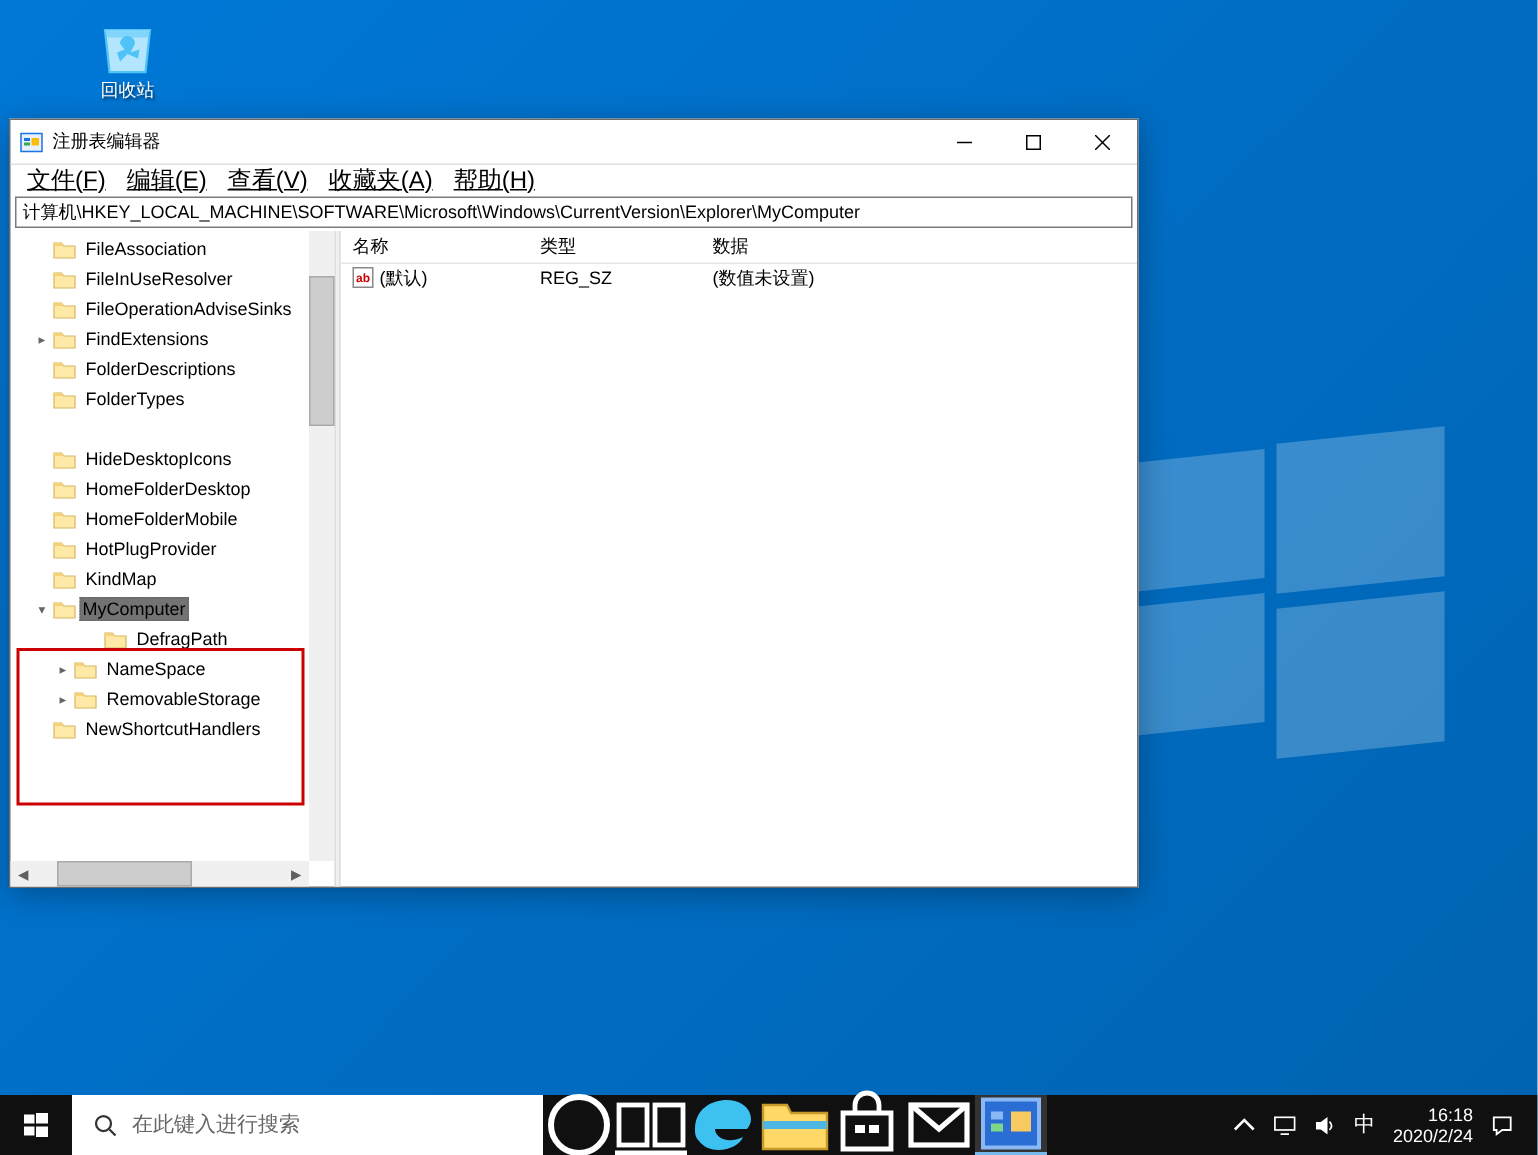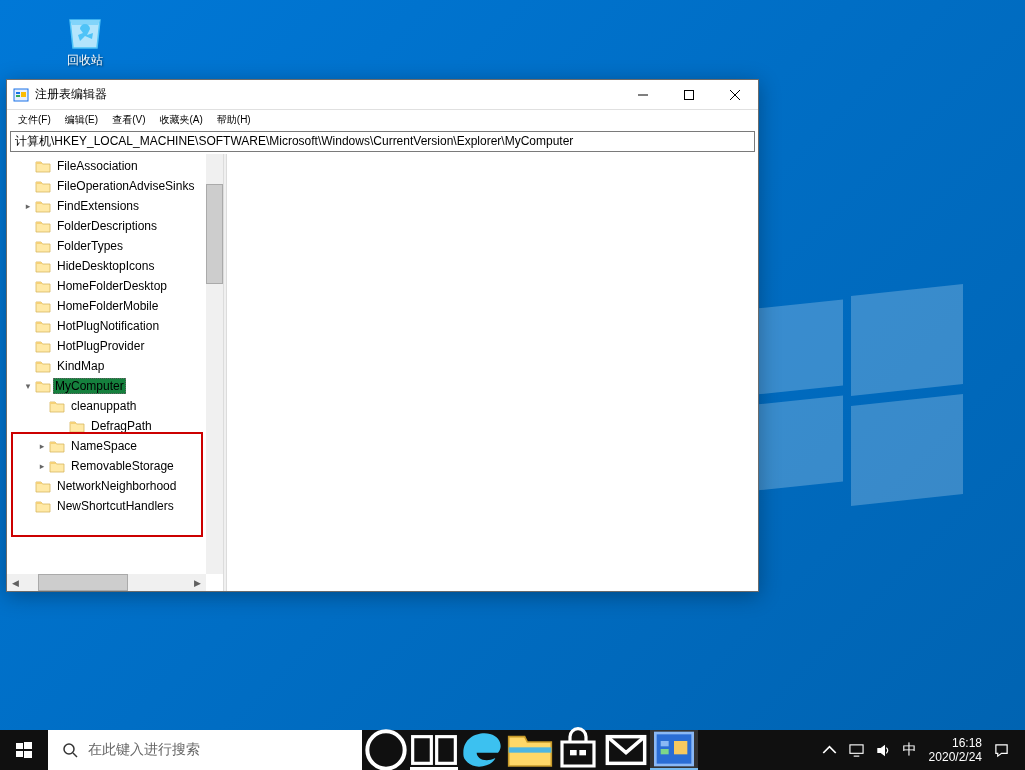--- a/index.html
+++ b/index.html
@@ -79,21 +79,22 @@
   justify-content: center;
   cursor: pointer;
 }
 .win-ctrl svg { width: 10px; height: 10px; stroke: #000; stroke-width: 1; fill: none; }
 
 .menubar {
   height: 20px;
   display: flex;
   align-items: center;
   padding: 0 4px;
-  font-size: 10px;
+  font-size: 16px;
+  text-decoration: underline;
 }
 .menubar .menu-item { padding: 0 7px; cursor: pointer; }
 
 .addressbar {
   height: 21px;
   border: 1px solid #7a7a7a;
   margin: 1px 3px 2px 3px;
   font-size: 12px;
   padding: 1px 4px;
   line-height: 17px;
@@ -143,21 +144,21 @@
   color: #666;
   font-size: 9px;
 }
 .tree-item .folder-icon {
   width: 16px;
   height: 14px;
   margin-right: 4px;
   flex-shrink: 0;
 }
 .tree-item.selected .lbl {
-  background: #15803d;
+  background: #737373;
   border: 1px dotted #666;
   padding: 0 1px;
   margin-left: -2px;
 }
 .tree-item .lbl { padding: 0 2px; }
 .highlight-box {
   position: absolute;
   border: 2px solid #c00;
   pointer-events: none;
 }
@@ -384,20 +385,27 @@
                 <path d="M1 3 L6 3 L7.5 5 L15 5 L15 13 L1 13 Z" fill="#ffe9a6" stroke="#d7b65f" stroke-width="0.8"></path>
                 <path d="M1 3 L6 3 L7.5 5 L1 5 Z" fill="#f5d178"></path>
               </svg></span>
             <span class="lbl">FileAssociation</span>
           </div>
           <div class="tree-item" style="padding-left: 24px;">
             <span class="folder-icon"><svg viewBox="0 0 16 14">
                 <path d="M1 3 L6 3 L7.5 5 L15 5 L15 13 L1 13 Z" fill="#ffe9a6" stroke="#d7b65f" stroke-width="0.8"></path>
                 <path d="M1 3 L6 3 L7.5 5 L1 5 Z" fill="#f5d178"></path>
               </svg></span>
+            <span class="lbl">FileInUseResolver</span>
+          </div>
+          <div class="tree-item" style="padding-left: 24px;">
+            <span class="folder-icon"><svg viewBox="0 0 16 14">
+                <path d="M1 3 L6 3 L7.5 5 L15 5 L15 13 L1 13 Z" fill="#ffe9a6" stroke="#d7b65f" stroke-width="0.8"></path>
+                <path d="M1 3 L6 3 L7.5 5 L1 5 Z" fill="#f5d178"></path>
+              </svg></span>
             <span class="lbl">FileOperationAdviseSinks</span>
           </div>
           <div class="tree-item" style="padding-left: 10px;">
             <span class="expander">▸</span>
             <span class="folder-icon"><svg viewBox="0 0 16 14">
                 <path d="M1 3 L6 3 L7.5 5 L15 5 L15 13 L1 13 Z" fill="#ffe9a6" stroke="#d7b65f" stroke-width="0.8"></path>
                 <path d="M1 3 L6 3 L7.5 5 L1 5 Z" fill="#f5d178"></path>
               </svg></span>
             <span class="lbl">FindExtensions</span>
           </div>
@@ -408,47 +416,40 @@
               </svg></span>
             <span class="lbl">FolderDescriptions</span>
           </div>
           <div class="tree-item" style="padding-left: 24px;">
             <span class="folder-icon"><svg viewBox="0 0 16 14">
                 <path d="M1 3 L6 3 L7.5 5 L15 5 L15 13 L1 13 Z" fill="#ffe9a6" stroke="#d7b65f" stroke-width="0.8"></path>
                 <path d="M1 3 L6 3 L7.5 5 L1 5 Z" fill="#f5d178"></path>
               </svg></span>
             <span class="lbl">FolderTypes</span>
           </div>
-          <div class="tree-item" style="padding-left: 24px;">
+          <div class="tree-item" style="padding-left: 24px; margin-top: 20px;">
             <span class="folder-icon"><svg viewBox="0 0 16 14">
                 <path d="M1 3 L6 3 L7.5 5 L15 5 L15 13 L1 13 Z" fill="#ffe9a6" stroke="#d7b65f" stroke-width="0.8"></path>
                 <path d="M1 3 L6 3 L7.5 5 L1 5 Z" fill="#f5d178"></path>
               </svg></span>
             <span class="lbl">HideDesktopIcons</span>
           </div>
           <div class="tree-item" style="padding-left: 24px;">
             <span class="folder-icon"><svg viewBox="0 0 16 14">
                 <path d="M1 3 L6 3 L7.5 5 L15 5 L15 13 L1 13 Z" fill="#ffe9a6" stroke="#d7b65f" stroke-width="0.8"></path>
                 <path d="M1 3 L6 3 L7.5 5 L1 5 Z" fill="#f5d178"></path>
               </svg></span>
             <span class="lbl">HomeFolderDesktop</span>
           </div>
           <div class="tree-item" style="padding-left: 24px;">
             <span class="folder-icon"><svg viewBox="0 0 16 14">
                 <path d="M1 3 L6 3 L7.5 5 L15 5 L15 13 L1 13 Z" fill="#ffe9a6" stroke="#d7b65f" stroke-width="0.8"></path>
                 <path d="M1 3 L6 3 L7.5 5 L1 5 Z" fill="#f5d178"></path>
               </svg></span>
             <span class="lbl">HomeFolderMobile</span>
-          </div>
-          <div class="tree-item" style="padding-left: 24px;">
-            <span class="folder-icon"><svg viewBox="0 0 16 14">
-                <path d="M1 3 L6 3 L7.5 5 L15 5 L15 13 L1 13 Z" fill="#ffe9a6" stroke="#d7b65f" stroke-width="0.8"></path>
-                <path d="M1 3 L6 3 L7.5 5 L1 5 Z" fill="#f5d178"></path>
-              </svg></span>
-            <span class="lbl">HotPlugNotification</span>
           </div>
           <div class="tree-item" style="padding-left: 24px;">
             <span class="folder-icon"><svg viewBox="0 0 16 14">
                 <path d="M1 3 L6 3 L7.5 5 L15 5 L15 13 L1 13 Z" fill="#ffe9a6" stroke="#d7b65f" stroke-width="0.8"></path>
                 <path d="M1 3 L6 3 L7.5 5 L1 5 Z" fill="#f5d178"></path>
               </svg></span>
             <span class="lbl">HotPlugProvider</span>
           </div>
           <div class="tree-item" style="padding-left: 24px;">
             <span class="folder-icon"><svg viewBox="0 0 16 14">
@@ -458,27 +459,20 @@
             <span class="lbl">KindMap</span>
           </div>
           <div class="tree-item selected" style="padding-left: 10px;">
             <span class="expander">▾</span>
             <span class="folder-icon"><svg viewBox="0 0 16 14">
                 <path d="M1 3 L6 3 L7.5 5 L15 5 L15 13 L1 13 Z" fill="#ffe9a6" stroke="#d7b65f" stroke-width="0.8"></path>
                 <path d="M1 3 L6 3 L7.5 5 L1 5 Z" fill="#f5d178"></path>
               </svg></span>
             <span class="lbl">MyComputer</span>
           </div>
-          <div class="tree-item" style="padding-left: 38px;">
-            <span class="folder-icon"><svg viewBox="0 0 16 14">
-                <path d="M1 3 L6 3 L7.5 5 L15 5 L15 13 L1 13 Z" fill="#ffe9a6" stroke="#d7b65f" stroke-width="0.8"></path>
-                <path d="M1 3 L6 3 L7.5 5 L1 5 Z" fill="#f5d178"></path>
-              </svg></span>
-            <span class="lbl">cleanuppath</span>
-          </div>
           <div class="tree-item" style="padding-left: 58px;">
             <span class="folder-icon"><svg viewBox="0 0 16 14">
                 <path d="M1 3 L6 3 L7.5 5 L15 5 L15 13 L1 13 Z" fill="#ffe9a6" stroke="#d7b65f" stroke-width="0.8"></path>
                 <path d="M1 3 L6 3 L7.5 5 L1 5 Z" fill="#f5d178"></path>
               </svg></span>
             <span class="lbl">DefragPath</span>
           </div>
           <div class="tree-item" style="padding-left: 24px;">
             <span class="expander">▸</span>
             <span class="folder-icon"><svg viewBox="0 0 16 14">
@@ -487,27 +481,20 @@
               </svg></span>
             <span class="lbl">NameSpace</span>
           </div>
           <div class="tree-item" style="padding-left: 24px;">
             <span class="expander">▸</span>
             <span class="folder-icon"><svg viewBox="0 0 16 14">
                 <path d="M1 3 L6 3 L7.5 5 L15 5 L15 13 L1 13 Z" fill="#ffe9a6" stroke="#d7b65f" stroke-width="0.8"></path>
                 <path d="M1 3 L6 3 L7.5 5 L1 5 Z" fill="#f5d178"></path>
               </svg></span>
             <span class="lbl">RemovableStorage</span>
-          </div>
-          <div class="tree-item" style="padding-left: 24px;">
-            <span class="folder-icon"><svg viewBox="0 0 16 14">
-                <path d="M1 3 L6 3 L7.5 5 L15 5 L15 13 L1 13 Z" fill="#ffe9a6" stroke="#d7b65f" stroke-width="0.8"></path>
-                <path d="M1 3 L6 3 L7.5 5 L1 5 Z" fill="#f5d178"></path>
-              </svg></span>
-            <span class="lbl">NetworkNeighborhood</span>
           </div>
           <div class="tree-item" style="padding-left: 24px;">
             <span class="folder-icon"><svg viewBox="0 0 16 14">
                 <path d="M1 3 L6 3 L7.5 5 L15 5 L15 13 L1 13 Z" fill="#ffe9a6" stroke="#d7b65f" stroke-width="0.8"></path>
                 <path d="M1 3 L6 3 L7.5 5 L1 5 Z" fill="#f5d178"></path>
               </svg></span>
             <span class="lbl">NewShortcutHandlers</span>
           </div>
         </div>
       <div class="tree-scroll-v">
@@ -517,20 +504,37 @@
         <div class="arrow">◀</div>
         <div class="track">
             <div class="thumb"></div>
           </div>
         <div class="arrow">▶</div>
       </div>
     </div>
 
     <div class="splitter"></div>
 
+    <div class="list-pane">
+      <div class="list-header">
+        <div class="col" style="width:125px">名称</div>
+        <div class="col" style="width:115px">类型</div>
+        <div class="col" style="flex:1">数据</div>
+      </div>
+      <div class="list-body" id="list-body">
+          <div class="list-row">
+            <div class="cell" style="width:125px;display:flex;align-items:center">
+              <span class="value-icon">ab</span>
+              <span>(默认)</span>
+            </div>
+            <div class="cell" style="width:115px">REG_SZ</div>
+            <div class="cell" style="flex:1">(数值未设置)</div>
+          </div>
+        </div>
+    </div>
   </div>
 </div>
 
 <div class="taskbar">
   <div class="start-btn">
     <svg class="win-icon" viewBox="0 0 16 16">
       <rect x="0" y="1" width="7" height="6"></rect>
         <rect x="8" y="0" width="8" height="7"></rect>
       <rect x="0" y="9" width="7" height="6"></rect>
         <rect x="8" y="9" width="8" height="7"></rect>

